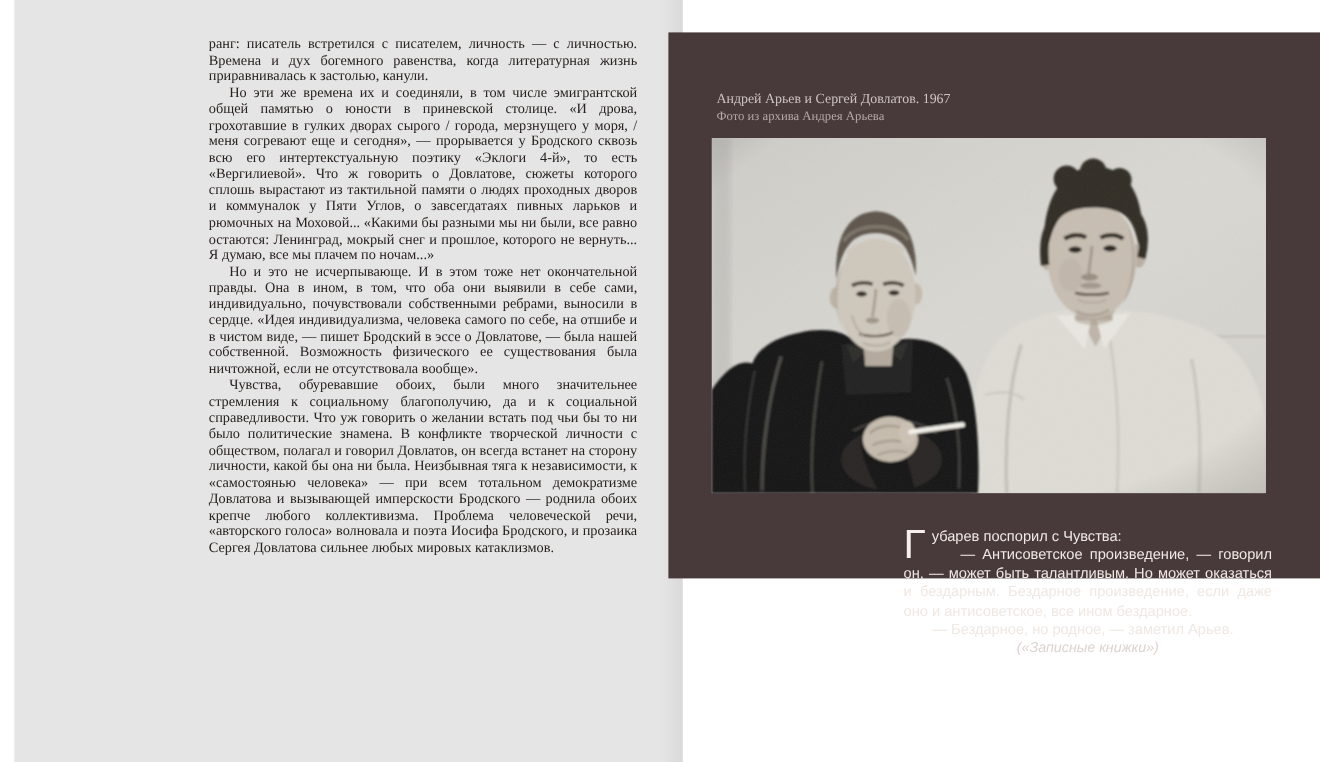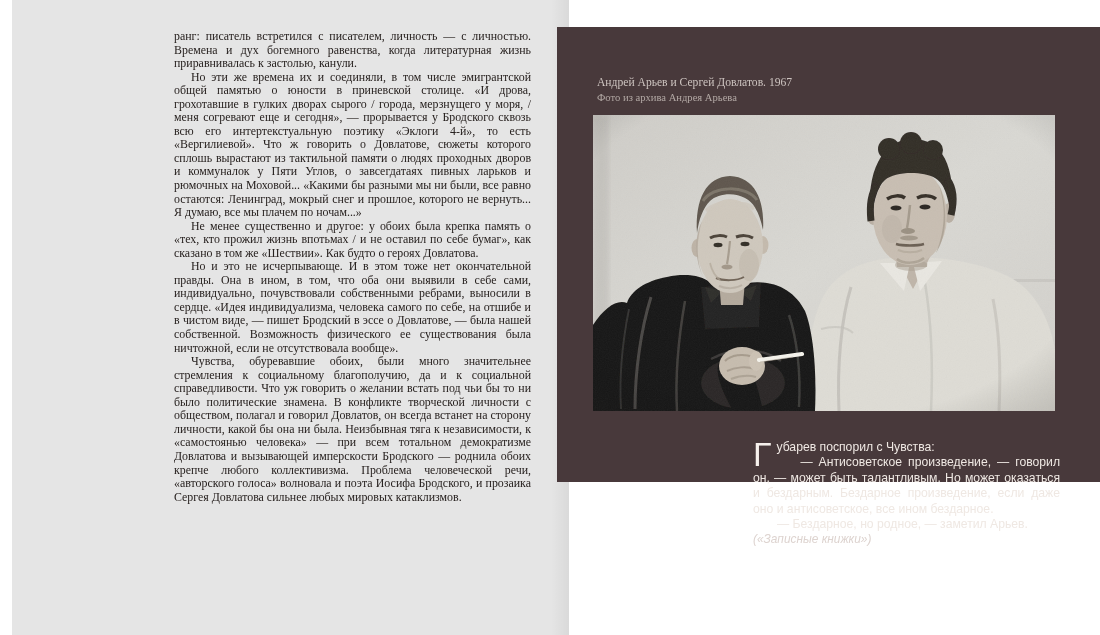--- a/index.html
+++ b/index.html
@@ -56,34 +56,33 @@
     font-size:12.2px; line-height:15.4px;
     text-align:justify;
   }
   .quote p { margin:0; }
   .dropcap {
     float:left; font-size:34px; line-height:26px;
     padding:1px 5px 0 0; color:#f6f0ec; font-family:"Liberation Sans", sans-serif;
   }
   .qd { text-indent:24px; }
   .qsource {
-    text-align:left; font-style:italic; font-size:11.9px;
+    text-align:center; font-style:italic; font-size:11.9px;
     color:var(--source-text,#ddd3cf); margin-top:12px;
   }
 </style>
 </head>
 <body>
 
 <div class="spread">
 
   <div class="page-left">
     <div class="text-col">
       <p class="no-indent">ранг: писатель встретился с писателем, личность — с личностью. Времена и дух богемного равенства, когда литературная жизнь приравнивалась к застолью, канули.</p>
       <p>Но эти же времена их и соединяли, в том числе эмигрантской общей памятью о юности в приневской столице. «И дрова, грохотавшие в гулких дворах сырого / города, мерзнущего у моря, / меня согревают еще и сегодня», — прорывается у Бродского сквозь всю его интертекстуальную поэтику «Эклоги 4-й», то есть «Вергилиевой». Что ж говорить о Довлатове, сюжеты которого сплошь вырастают из тактильной памяти о людях проходных дворов и коммуналок у Пяти Углов, о завсегдатаях пивных ларьков и рюмочных на Моховой... «Какими бы разными мы ни были, все равно остаются: Ленинград, мокрый снег и прошлое, которого не вернуть... Я думаю, все мы плачем по ночам...»</p>
-      <p>Не менее существенно и другое: у обоих была крепка память о «тех, кто прожил жизнь впотьмах / и не оставил по себе бумаг», как сказано в том же «Шествии». Как будто о героях Довлатова.</p>
       <p>Но и это не исчерпывающе. И в этом тоже нет окончательной правды. Она в ином, в том, что оба они выявили в себе сами, индивидуально, почувствовали собственными ребрами, выносили в сердце. «Идея индивидуализма, человека самого по себе, на отшибе и в чистом виде, — пишет Бродский в эссе о Довлатове, — была нашей собственной. Возможность физического ее существования была ничтожной, если не отсутствовала вообще».</p>
       <p>Чувства, обуревавшие обоих, были много значительнее стремления к социальному благополучию, да и к социальной справедливости. Что уж говорить о желании встать под чьи бы то ни было политические знамена. В конфликте творческой личности с обществом, полагал и говорил Довлатов, он всегда встанет на сторону личности, какой бы она ни была. Неизбывная тяга к независимости, к «самостоянью человека» — при всем тотальном демократизме Довлатова и вызывающей имперскости Бродского — роднила обоих крепче любого коллективизма. Проблема человеческой речи, «авторского голоса» волновала и поэта Иосифа Бродского, и прозаика Сергея Довлатова сильнее любых мировых катаклизмов.</p>
     </div>
   </div>
 
   <div class="page-right">
 
     <div class="caption">
       <div>Андрей Арьев и Сергей Довлатов. 1967</div>
       <div class="credit">Фото из архива Андрея Арьева</div>

